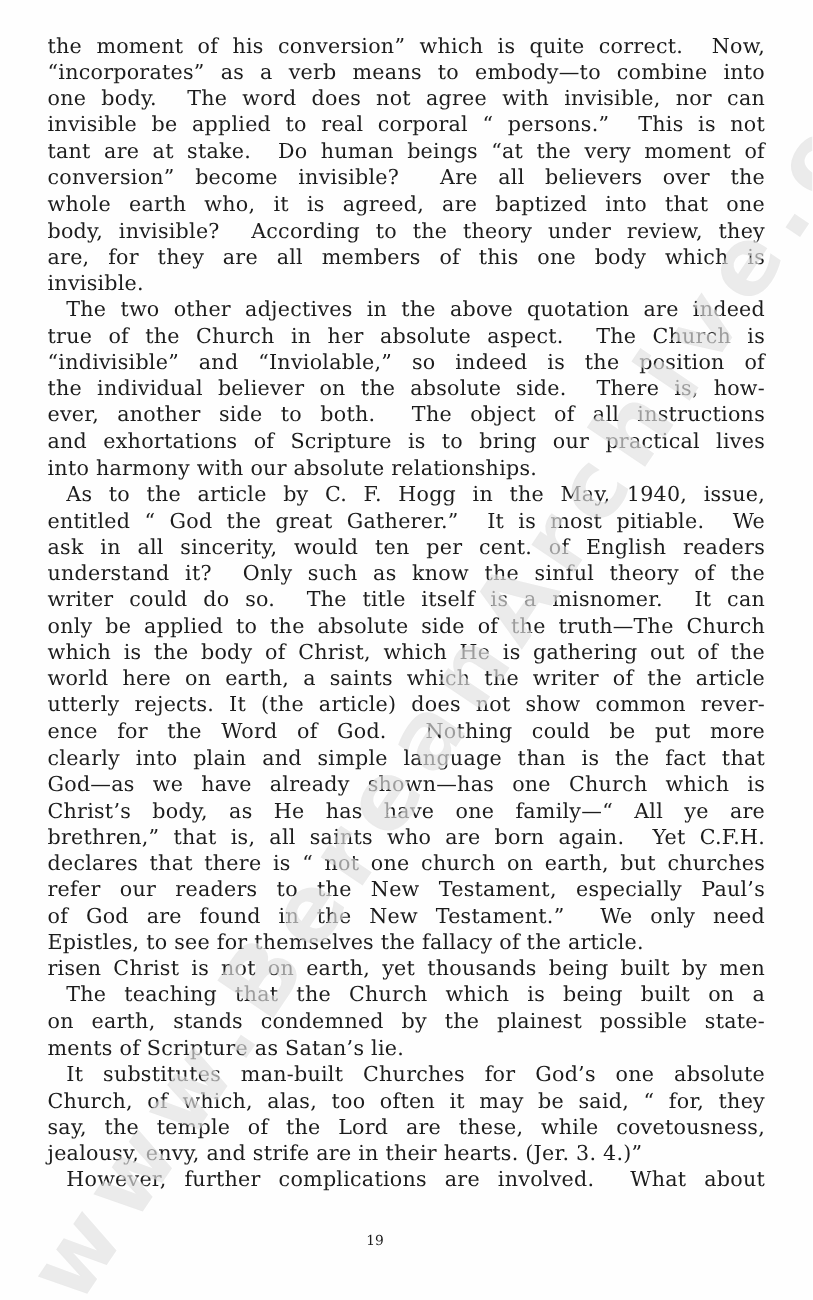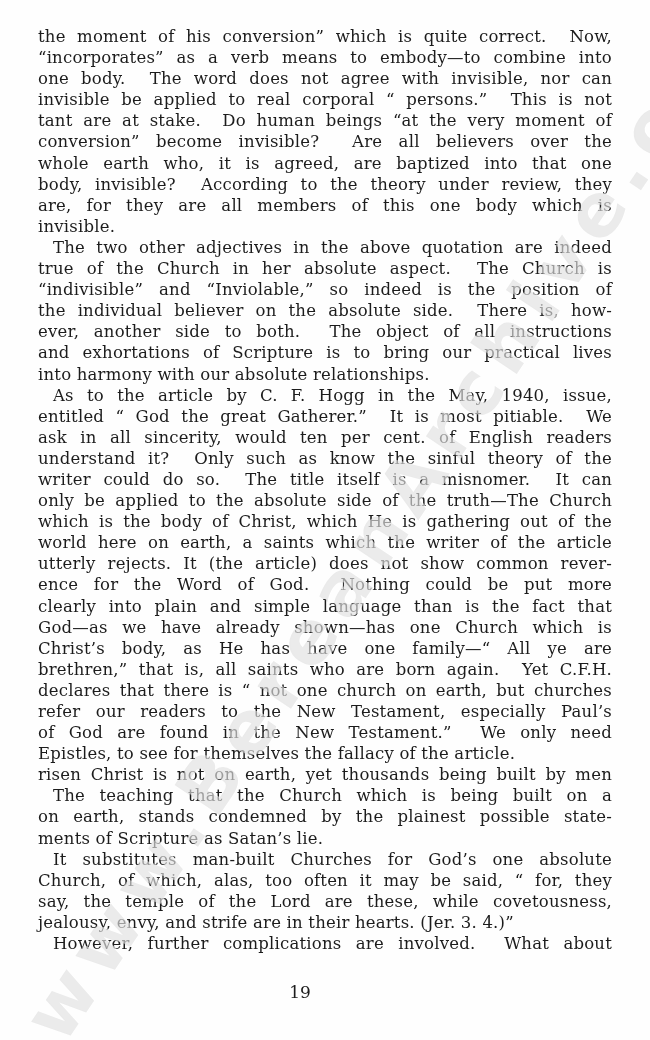--- a/index.html
+++ b/index.html
@@ -52,21 +52,21 @@
   }
   .line.indent {
     text-indent: 15px;
   }
   .pagenum {
     position: absolute;
     top: 982px;
     left: 0;
     width: 600px;
     text-align: center;
-    font-size: 17px;
+    font-size: 11px;
     line-height: 21px;
     z-index: 1;
   }
 </style>
 </head>
 <body>
 
 <div class="page">
   <div class="watermark">www.BereanArchive.org</div>
 

